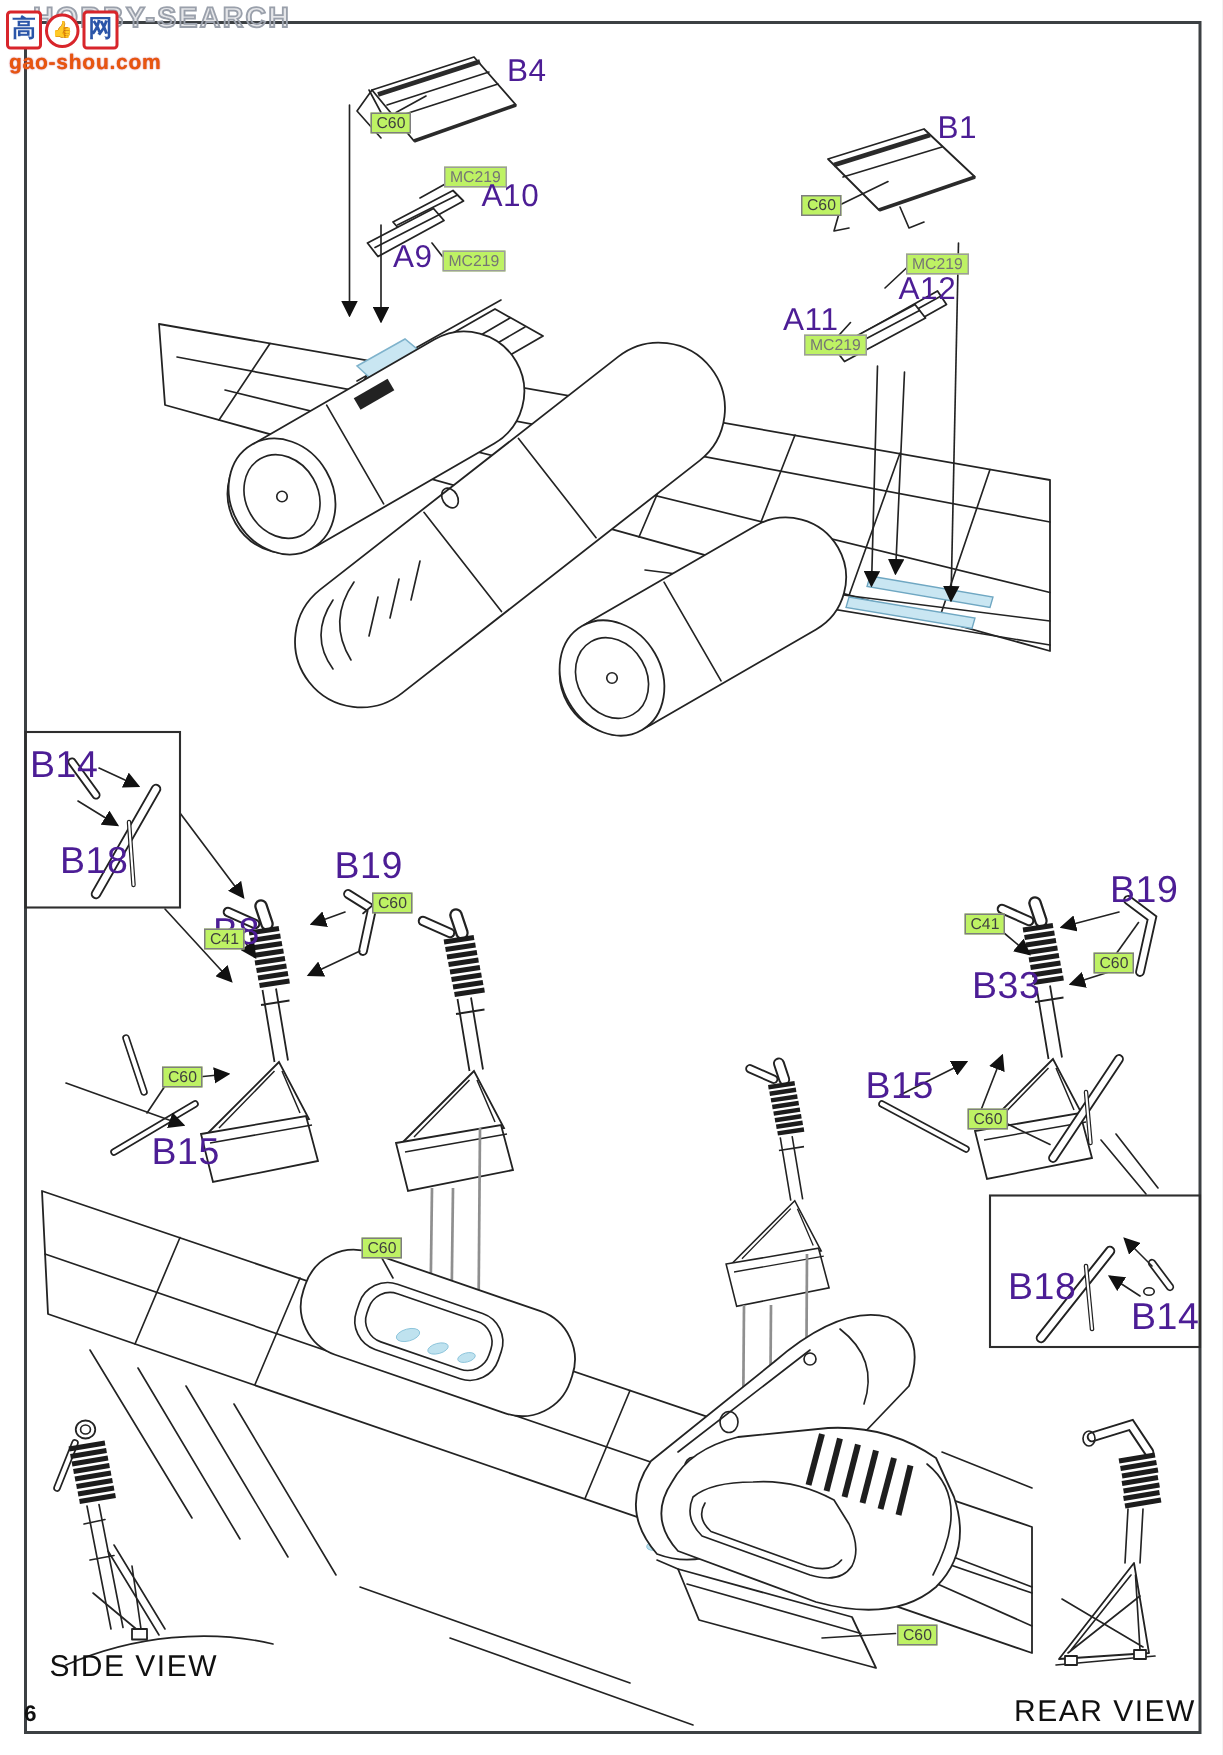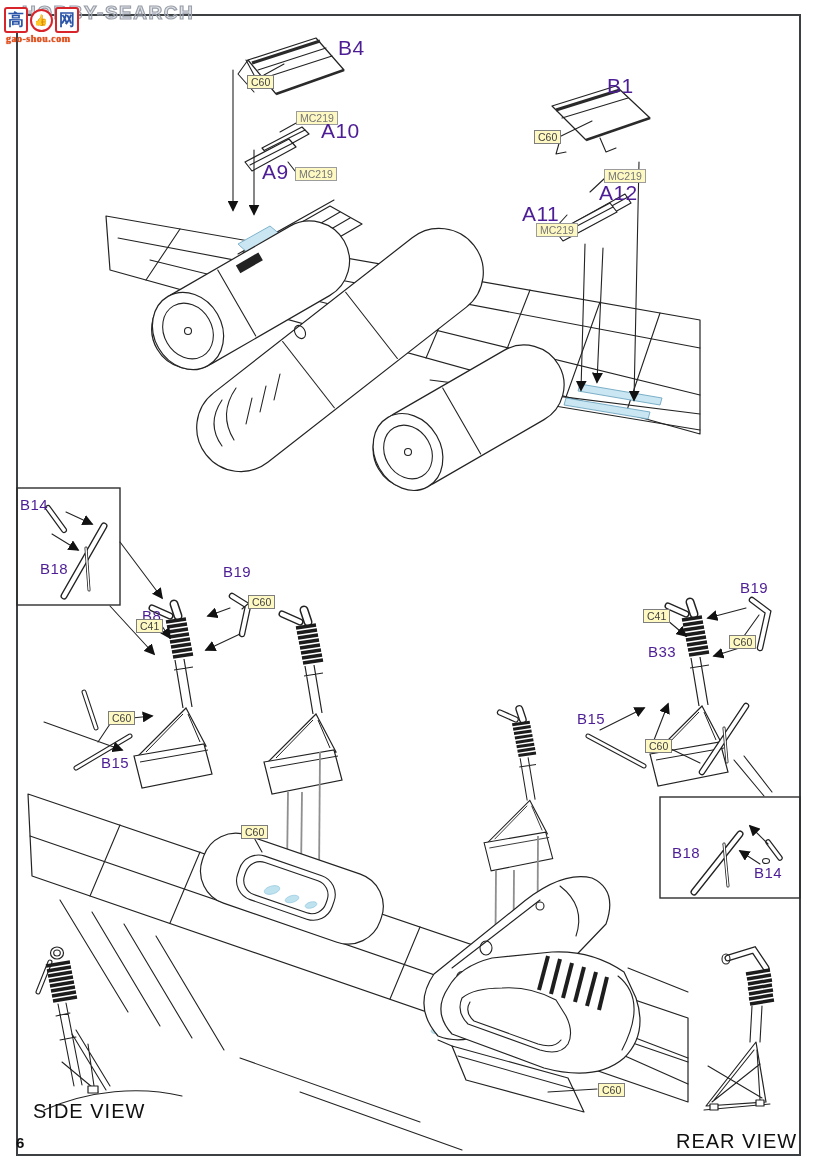--- a/index.html
+++ b/index.html
@@ -5,36 +5,36 @@
   html,body{margin:0;padding:0;background:#e9e9e9;}
   .sheet{position:relative;width:815px;height:1170px;background:#ffffff;overflow:hidden;
          font-family:"Liberation Sans",sans-serif;}
   svg{position:absolute;left:0;top:0;}
   
   .ln{fill:none;stroke:#232323;stroke-width:1.1;stroke-linecap:round;stroke-linejoin:round}
   .lnF{fill:#ffffff;stroke:#232323;stroke-width:1.2;stroke-linejoin:round}
   .gray{fill:none;stroke:#8f8f8f;stroke-width:1.8}
   
   .part{position:absolute;font-size:21px;color:#4c1d95;letter-spacing:.4px;white-space:nowrap;}
-  .part.sm{font-size:15px;}
-  .pbox{position:absolute;font-size:10.5px;line-height:12px;padding:0 3px;background:#fef9c3;
+  .part.sm{font-size:25px;}
+  .pbox{position:absolute;font-size:10.5px;line-height:12px;padding:0 3px;background:#bef264;
         border:1px solid #7e7e7e;color:#3f3f3f;white-space:nowrap;}
   .pbox.gray{border-color:#9c9c9c;color:#757575;}
   .view{position:absolute;font-size:20px;color:#101010;letter-spacing:1px;white-space:nowrap;}
   .pagenum{position:absolute;font-size:15px;font-weight:bold;color:#101010;}
   
   .wm-search{position:absolute;left:22px;top:2px;font-size:19px;font-weight:bold;letter-spacing:1.5px;
              color:rgba(150,156,166,.25);-webkit-text-stroke:1.2px #9aa0ab;white-space:nowrap;}
   .wm-logo{position:absolute;left:4px;top:7px;display:flex;align-items:center;gap:2px;}
   .wm-tile{display:inline-block;width:20px;height:22px;border:2px solid #d8252b;border-radius:3px;
            background:#fff;color:#2b55a8;font-weight:bold;font-size:16px;line-height:22px;text-align:center;}
   .wm-thumb{display:inline-block;width:19px;height:19px;border:2px solid #d8252b;border-radius:50%;
             background:#fff;color:#d8252b;font-size:11px;line-height:19px;text-align:center;}
-  .wm-domain{position:absolute;left:6px;top:33px;font-size:10px;font-weight:bold;letter-spacing:.5px;
-             color:#e8560e;text-shadow:0 0 1px #b23;white-space:nowrap;font-family:Liberation Serif, serif;}
+  .wm-domain{position:absolute;left:6px;top:33px;font-size:14px;font-weight:bold;letter-spacing:.5px;
+             color:#e8560e;text-shadow:0 0 1px #b23;white-space:nowrap;}
 </style>
 </head>
 <body>
 
 <div class="sheet">
 
 <svg width="815" height="1170" viewBox="0 0 815 1170">
   <defs>
     <marker id="ah" viewBox="0 0 10 10" refX="8.5" refY="5" markerWidth="11" markerHeight="11" markerUnits="userSpaceOnUse" orient="auto-start-reverse">
       <path d="M0,0 L10,5 L0,10 Z" fill="#111"></path>
@@ -347,21 +347,21 @@
   </div>
   <div class="wm-domain">gao-shou.com</div>
 
   <div class="part" style="left:338px;top:36px">B4</div>
   <div class="pbox" style="left:247px;top:75px">C60</div>
   <div class="pbox gray" style="left:296px;top:111px">MC219</div>
   <div class="part" style="left:321px;top:119px">A10</div>
   <div class="part" style="left:262px;top:160px">A9</div>
   <div class="pbox gray" style="left:295px;top:167px">MC219</div>
 
-  <div class="part" style="left:607px;top:74px">B1</div>
+  <div class="part" style="left:625px;top:74px">B1</div>
   <div class="pbox" style="left:534px;top:130px">C60</div>
   <div class="pbox gray" style="left:604px;top:169px">MC219</div>
   <div class="part" style="left:599px;top:181px">A12</div>
   <div class="part" style="left:522px;top:202px">A11</div>
   <div class="pbox gray" style="left:536px;top:223px">MC219</div>
 
   <div class="part sm" style="left:20px;top:496px">B14</div>
   <div class="part sm" style="left:40px;top:560px">B18</div>
   <div class="part sm" style="left:142px;top:607px">B8</div>
   <div class="part sm" style="left:223px;top:563px">B19</div>

